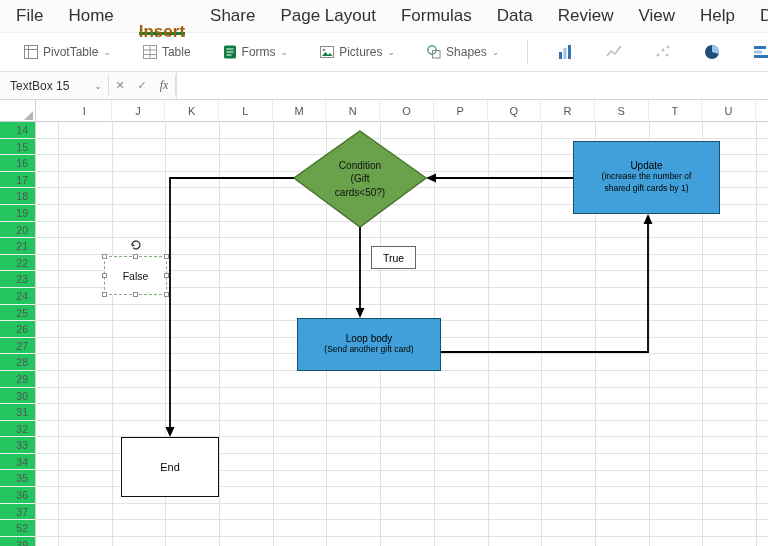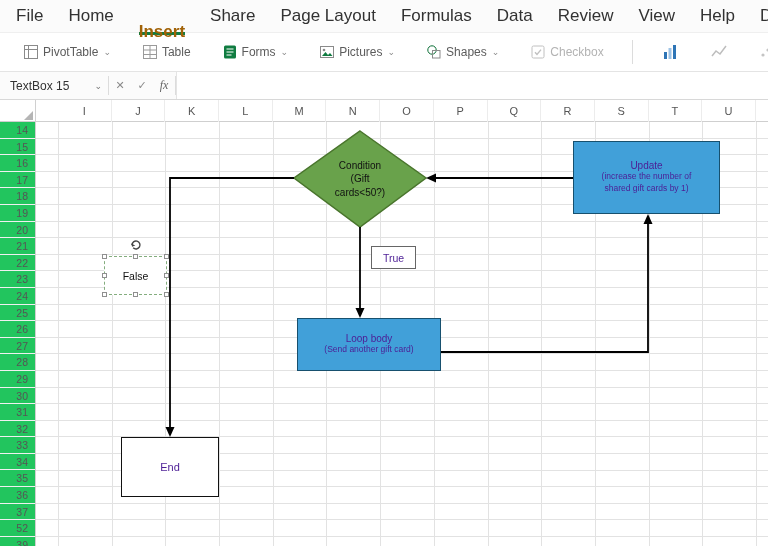--- a/index.html
+++ b/index.html
@@ -56,21 +56,21 @@
            font-size:10.5px; color:#555; border-bottom:1px solid #f0f0f0; }
   .grid-vlines { position:absolute; left:58px; top:22px; right:0; bottom:0; z-index:0;
                  border-left:1px solid #e2e2e2;
                  background:repeating-linear-gradient(90deg, transparent 0, transparent 52.7px, #e2e2e2 52.7px, #e2e2e2 53.7px); }
   .grid-hlines { position:absolute; left:36px; top:22px; right:0; bottom:0; z-index:0;
                  background:repeating-linear-gradient(180deg, transparent 0, transparent 15.6px, #e2e2e2 15.6px, #e2e2e2 16.6px); }
 
   
   .connector-layer { position:absolute; left:0; top:0; width:768px; height:446px; z-index:5; pointer-events:none; }
   .shape { position:absolute; display:flex; flex-direction:column; align-items:center; justify-content:center;
-           text-align:center; z-index:6; color:#4c1d95; }
+           text-align:center; z-index:6; color:#000000; }
   .blue-shape { background:#41a0d9; border:1.5px solid #17506e; }
   .shape .t1 { font-size:10px; }
   .shape .t2 { font-size:8.5px; line-height:1.4; }
   .diamond-text { position:absolute; left:294px; top:31px; width:132px; height:96px; z-index:6;
                   display:flex; flex-direction:column; align-items:center; justify-content:center;
                   text-align:center; font-size:10px; line-height:1.35; color:#111; }
   .update-box { left:573px; top:41px; width:147px; height:73px; }
   .loop-box { left:297px; top:218px; width:144px; height:53px; }
   .end-box { left:121px; top:337px; width:98px; height:60px; background:#fff; border:1.5px solid #111;
              font-size:11px; }
@@ -143,27 +143,20 @@
       <span>Pictures</span>
       <span class="chev">⌄</span>
     </div>
     <div class="rbtn">
       <svg class="icon16" viewBox="0 0 16 16">
           <circle cx="6" cy="6" r="4.2" fill="none" stroke="#0a6e35"></circle>
           <rect x="6.5" y="6.5" width="7.5" height="7.5" fill="none" stroke="#8a8a8a"></rect>
         </svg>
       <span>Shapes</span>
       <span class="chev">⌄</span>
-    </div>
-    <div class="rbtn disabled">
-      <svg class="icon16" viewBox="0 0 16 16">
-          <rect x="2" y="2" width="12" height="12" rx="1.5" fill="none" stroke="#c0c0c0"></rect>
-          <path d="M5 8.2l2 2.2 4-4.8" fill="none" stroke="#c0c0c0" stroke-width="1.4"></path>
-        </svg>
-      <span>Checkbox</span>
     </div>
     <div class="rib-divider"></div>
     <div class="chartbtn">
       <svg class="icon18" viewBox="0 0 18 18">
           <rect x="3" y="9" width="3" height="7" fill="#2e75b6"></rect>
           <rect x="7.5" y="5" width="3" height="11" fill="#9dc3e6"></rect>
           <rect x="12" y="2" width="3" height="14" fill="#2e75b6"></rect>
         </svg>
     </div>
     <div class="chartbtn">

